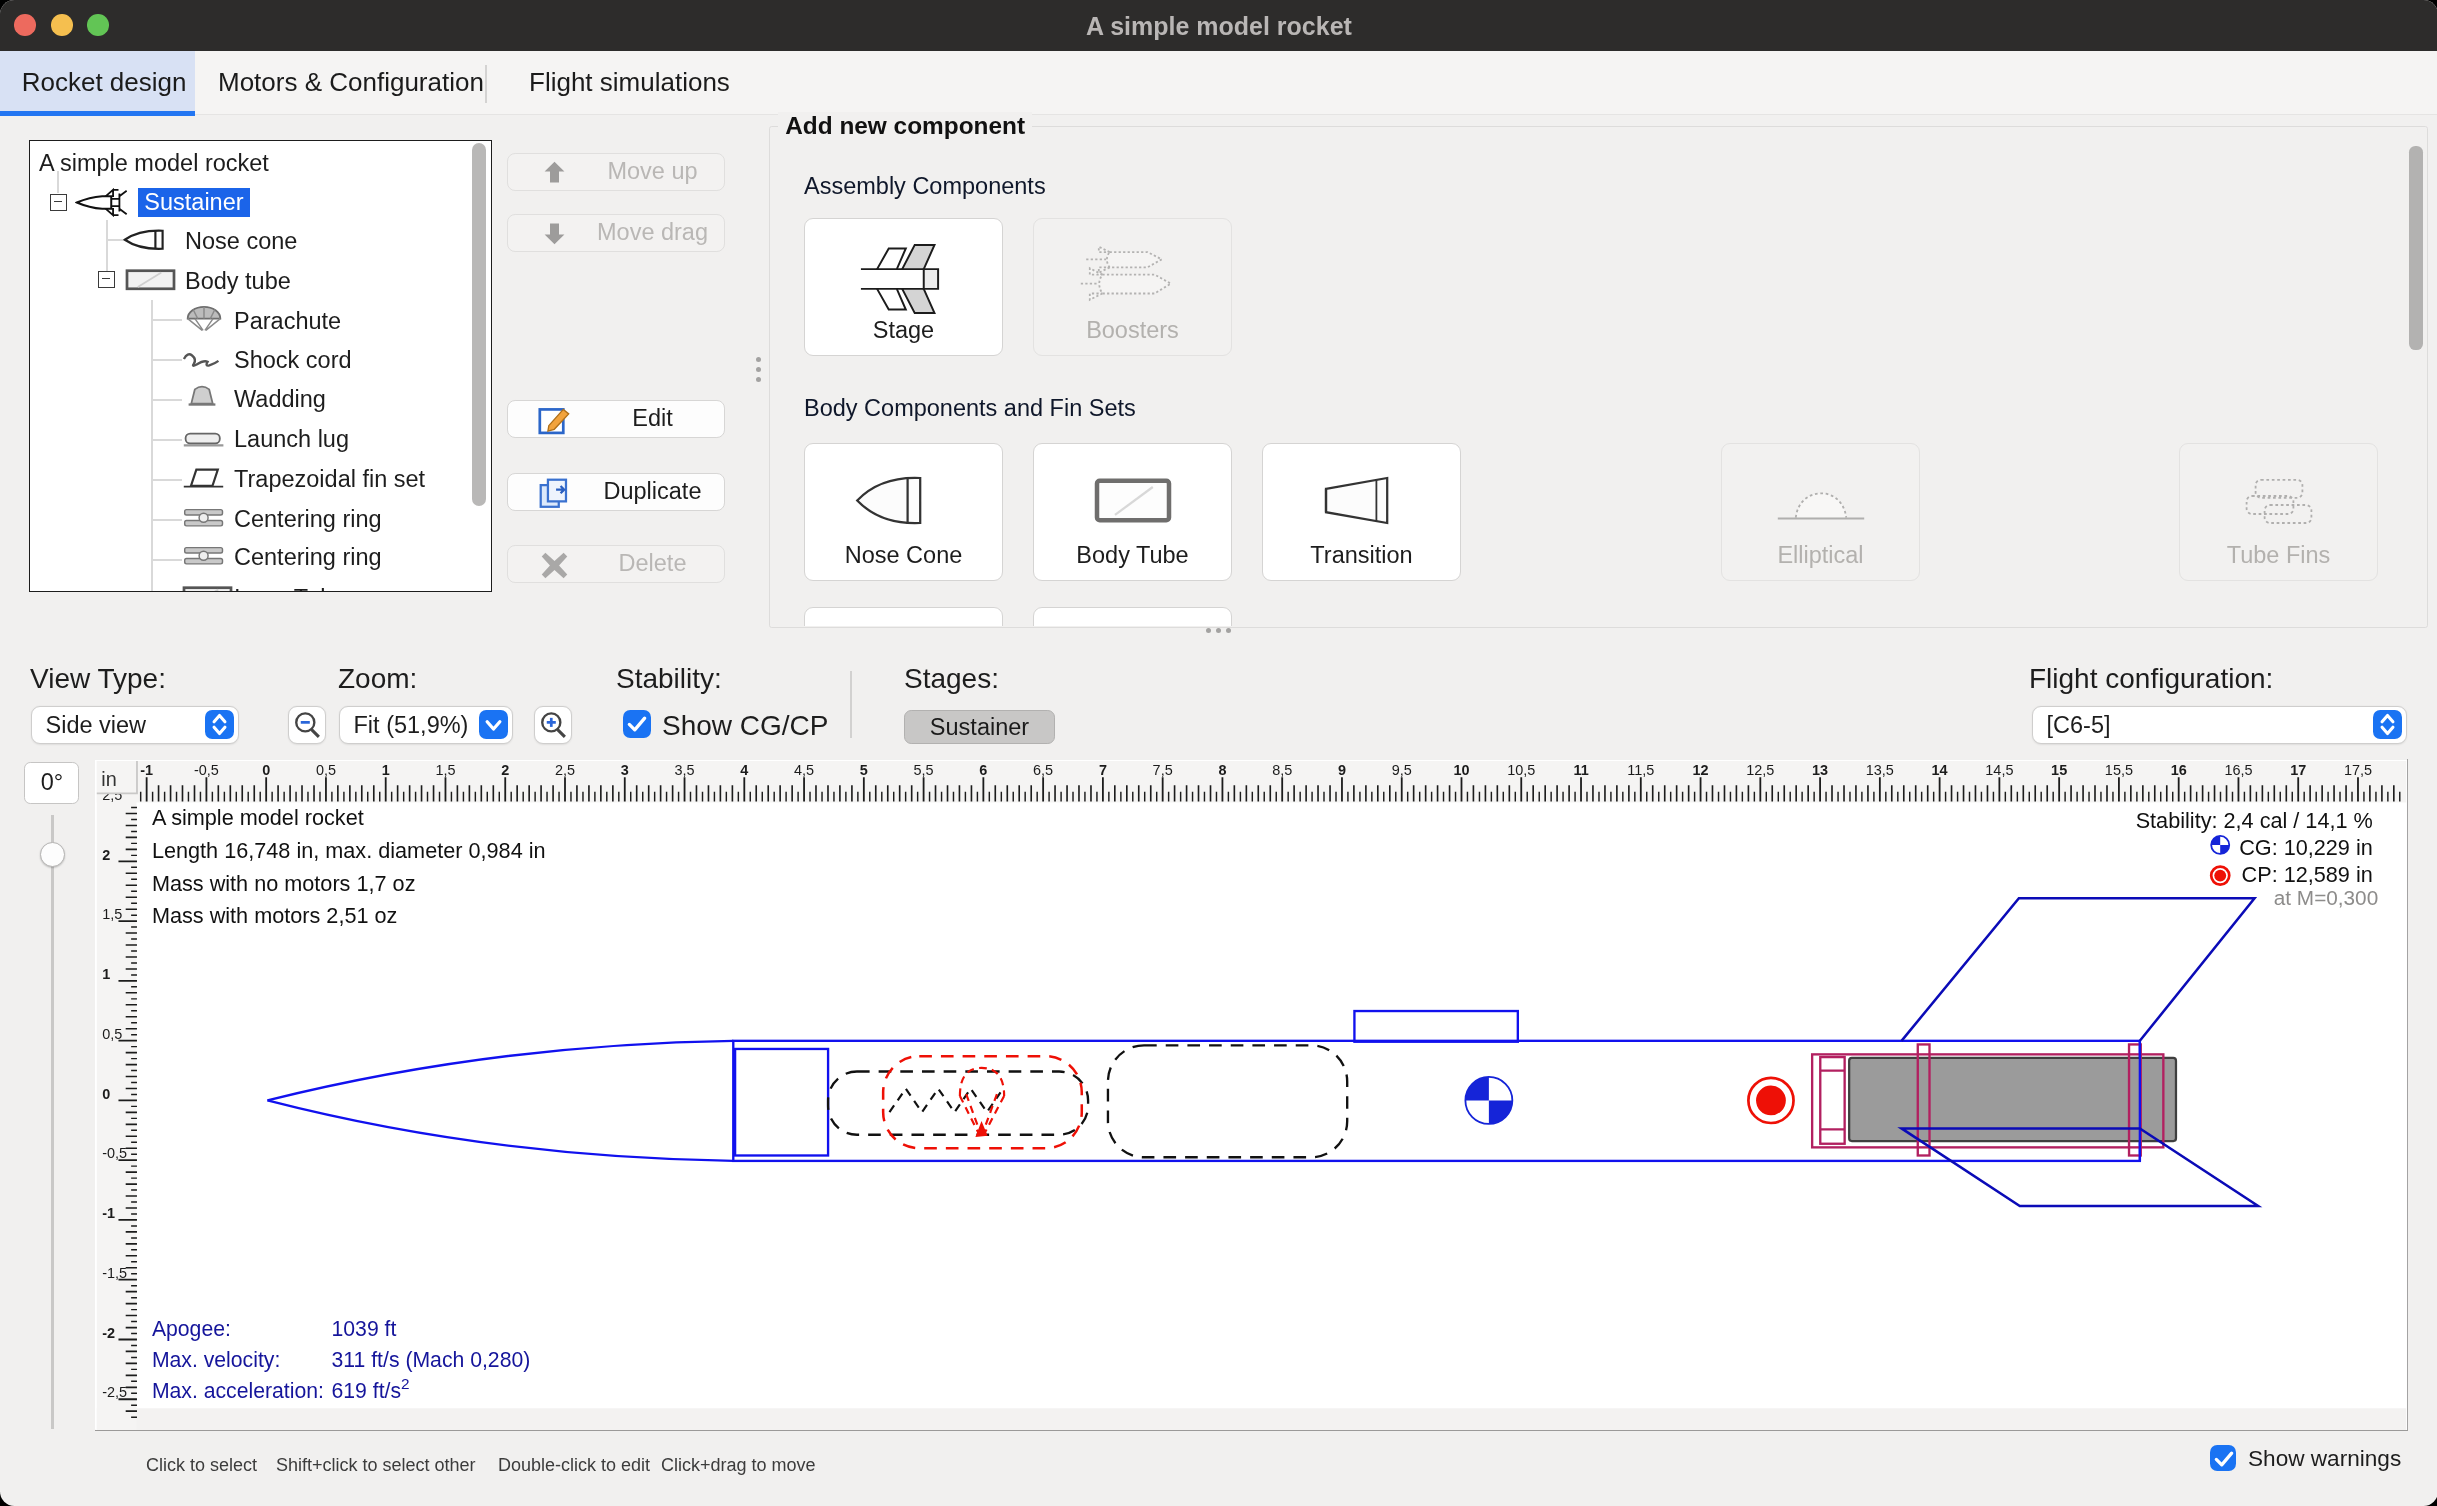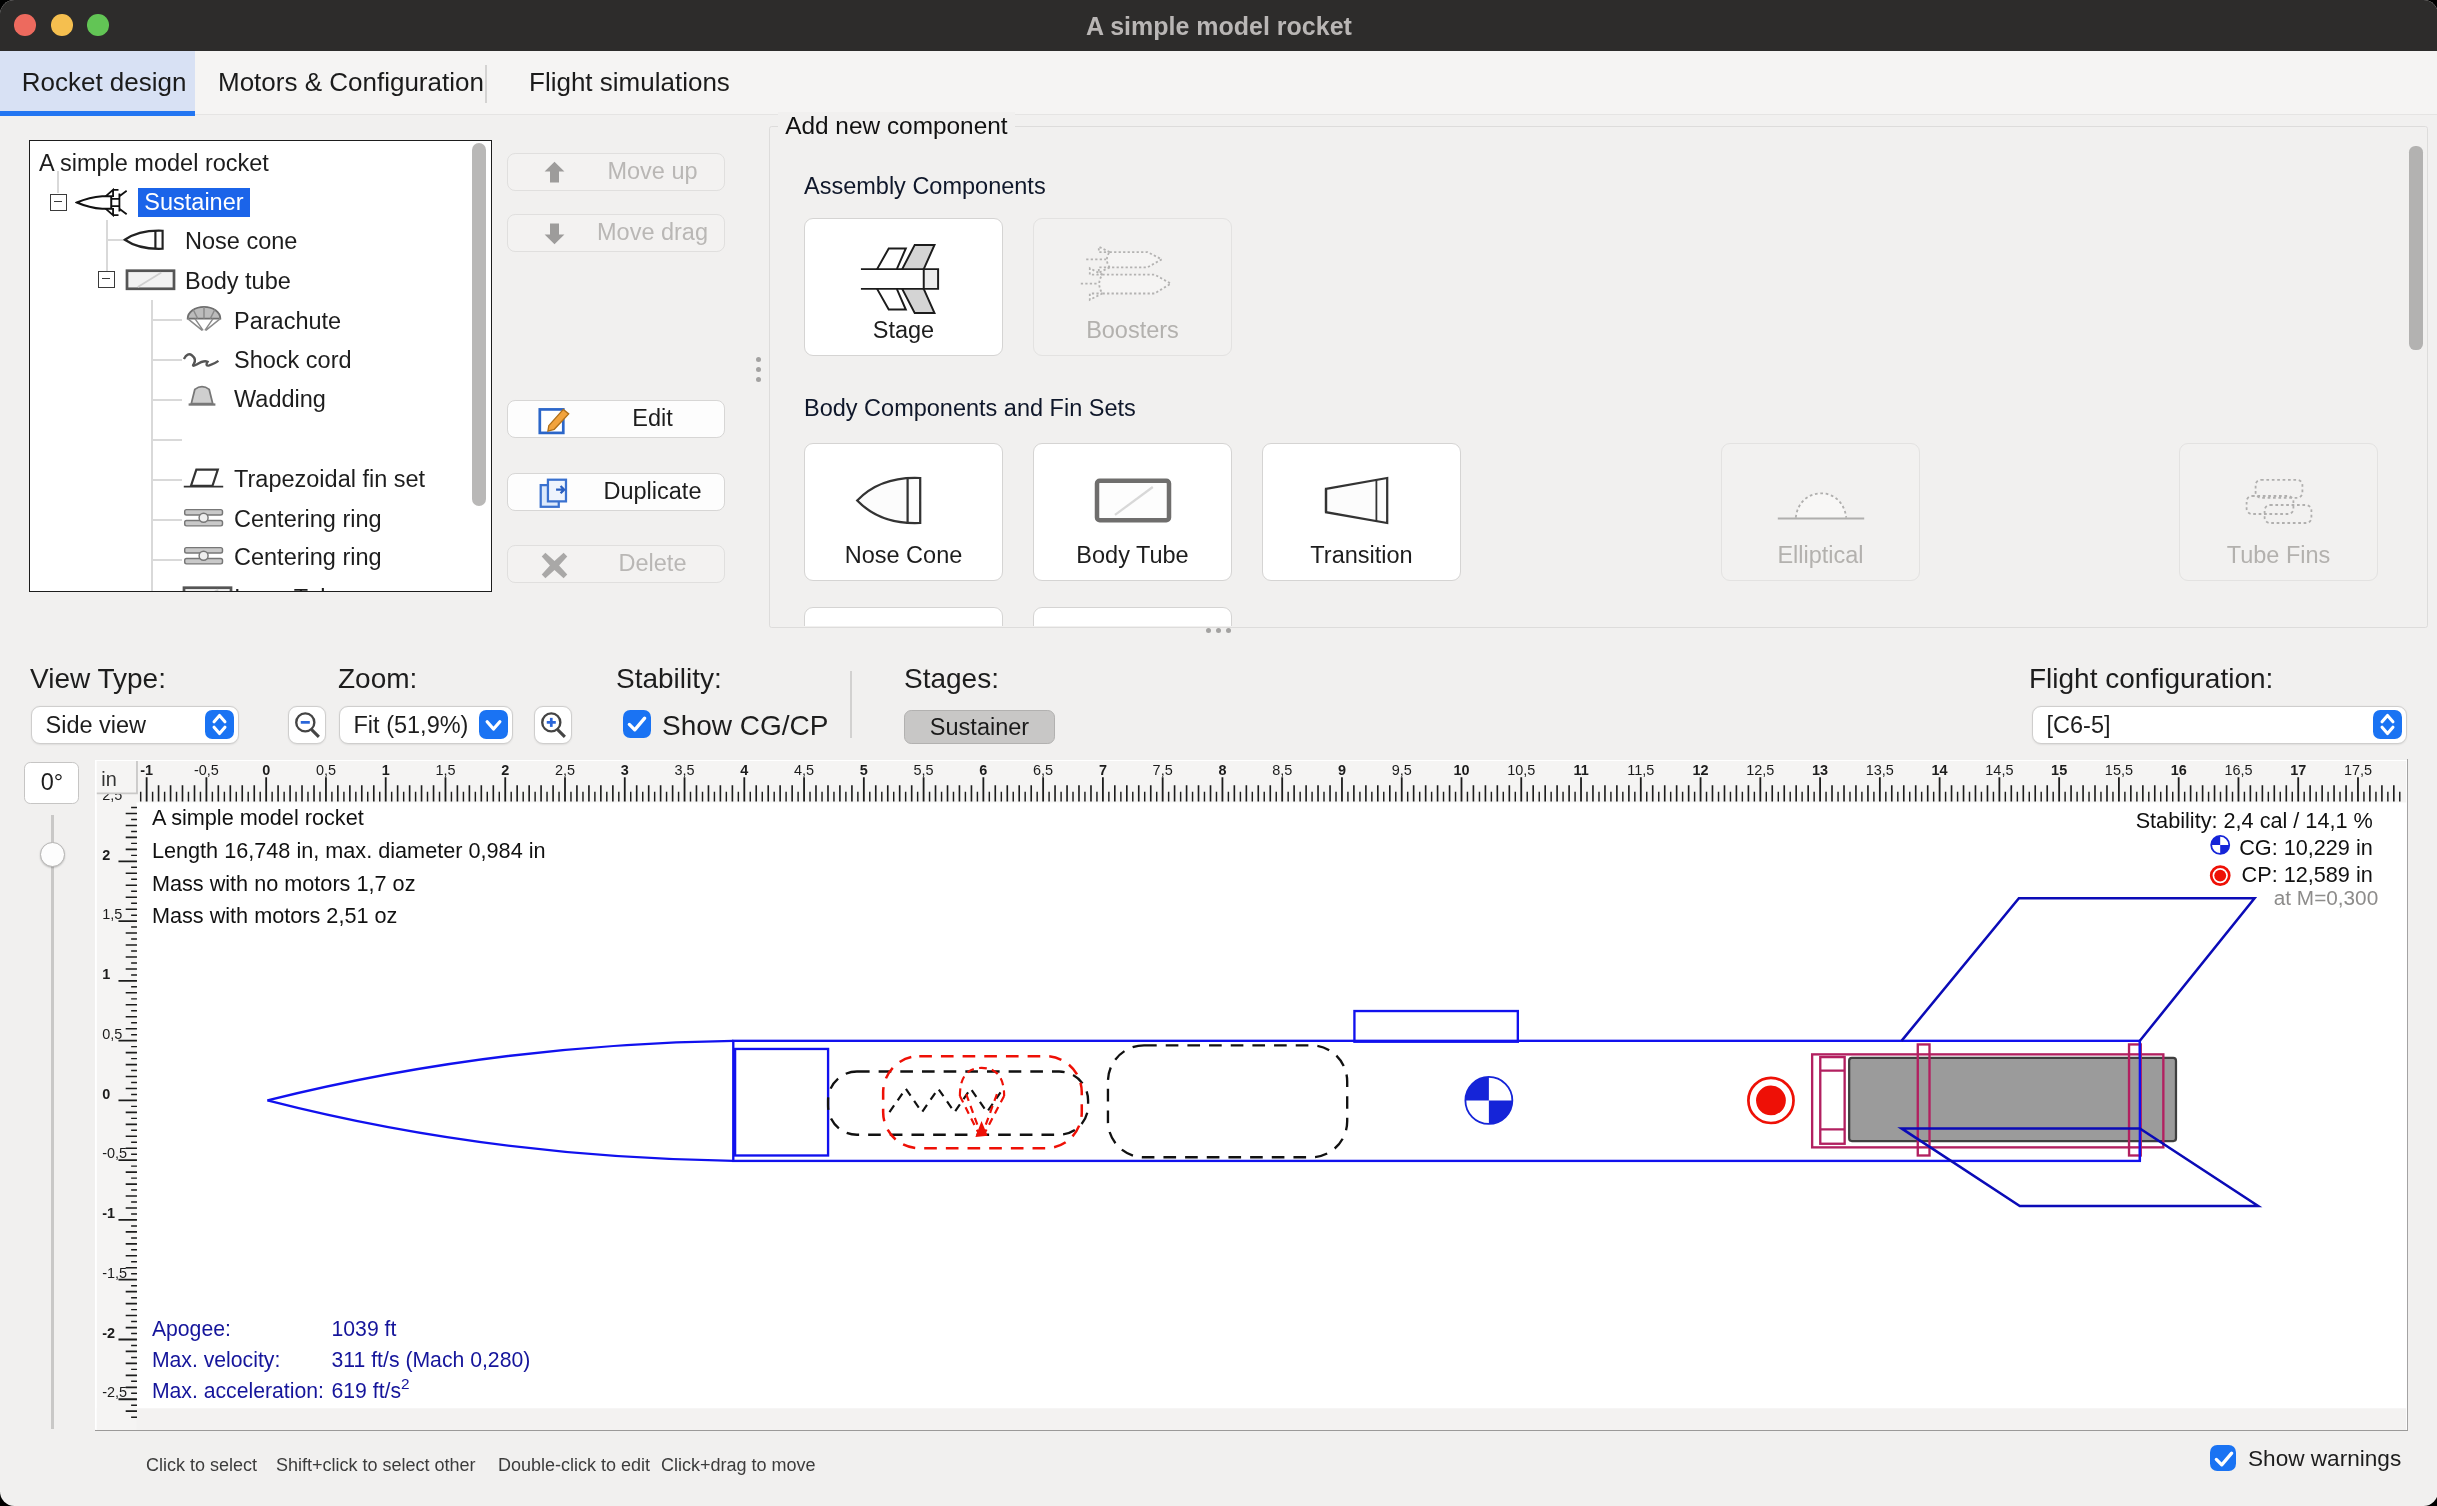--- a/index.html
+++ b/index.html
@@ -19,21 +19,21 @@
 .tline{position:absolute;background:#d9d9d9}
 .ebox{position:absolute;width:17px;height:17px;border:1.8px solid #3a3a3a;background:#fff}
 .ebox:before{content:"";position:absolute;left:2.7px;top:5.9px;width:8.1px;height:1.8px;background:#3a3a3a}
 #treesb{left:472px;top:143px;width:14.4px;height:363px;background:#b9b8b7;border-radius:7.2px}
 .btn{position:absolute;left:507px;width:218px;height:38px;border-radius:8.1px;font-size:23.5px;white-space:nowrap}
 .btn.on{background:#fdfdfd;border:1.8px solid #d7d6d5;color:#1d1d1d}
 .btn.off{background:#f3f2f1;border:1.8px solid #e0dfde;color:#b9b7b5}
 .btxt{position:absolute;left:72px;top:0;width:145px;text-align:center;line-height:35px}
 .dots3v i,.dots3h i{position:absolute;width:5.4px;height:5.4px;border-radius:50%;background:#a3a2a1}
 #addp{left:769px;top:126px;width:1659px;height:502px;border:1.8px solid #dddcdb;border-radius:2.7px}
-#addlbl{left:778px;top:112px;font-size:24.4px;font-weight:normal;color:#111;background:#f1f0ef;padding:0 7.2px}
+#addlbl{left:778px;top:112px;font-size:24.4px;font-weight:bold;color:#111;background:#f1f0ef;padding:0 7.2px}
 .seclbl{font-size:23.5px;color:#0f172a}
 .tile{position:absolute;width:199px;height:138px;border-radius:9px}
 .tile.on{background:#fff;border:1.8px solid #d5d4d3}
 .tile.off{background:#f2f1f0;border:1.8px solid #e3e2e1}
 .tlab{position:absolute;left:0;bottom:10.8px;width:100%;text-align:center;font-size:23.5px;color:#1d1d1d}
 .tile.off .tlab{color:#b3b1ae}
 #addsb{left:2409px;top:146px;width:13.5px;height:204px;background:#b3b2b1;border-radius:6.3px}
 .ctl{font-size:28px;color:#1d1d1d;white-space:nowrap}
 .sel{position:absolute;height:38px;background:#fff;border:1.8px solid #cfcecd;border-radius:9px;box-shadow:0 0.9px 1.8px rgba(0,0,0,.08)}
 .sel .t{position:absolute;left:13.5px;top:1.8px;line-height:33px;font-size:23.5px;color:#1d1d1d;white-space:nowrap}
@@ -127,20 +127,29 @@
         <span style="position:absolute;left:235px;top:8.1px">Shock cord</span>
       </div>
       <div class="trow" style="top:237px">
         <span style="position:absolute;left:183px;top:0">
           <svg width="36" height="25" viewBox="0 0 40 28" style="position:absolute;left:1.8px;top:6.3px">
             <path d="M8 22 L12 6 Q20 0 28 6 L32 22 Z" fill="#cfcfcf" stroke="#777" stroke-width="2"></path>
             <path d="M5 23 h30" stroke="#777" stroke-width="2.6"></path>
           </svg>
         </span>
         <span style="position:absolute;left:235px;top:8.1px">Wadding</span>
+      </div>
+      <div class="trow" style="top:277px">
+        <span style="position:absolute;left:183px;top:0">
+          <svg width="45" height="18" viewBox="0 0 50 20" style="position:absolute;left:0;top:11.7px">
+            <rect x="4" y="4" width="38" height="11" rx="5" fill="#eee" stroke="#666" stroke-width="2"></rect>
+            <path d="M2 17 h44" stroke="#999" stroke-width="2.6"></path>
+          </svg>
+        </span>
+        <span style="position:absolute;left:235px;top:8.1px">Launch lug</span>
       </div>
       <div class="trow" style="top:317px">
         <span style="position:absolute;left:183px;top:0">
           <svg width="43" height="23.5" viewBox="0 0 48 26" style="position:absolute;left:0;top:8.1px">
             <path d="M10 22 L16 4 L40 4 L34 22 Z" fill="#fff" stroke="#333" stroke-width="2.4"></path>
             <path d="M2 23 h44" stroke="#333" stroke-width="2"></path>
           </svg>
         </span>
         <span style="position:absolute;left:235px;top:8.1px">Trapezoidal fin set</span>
       </div>

